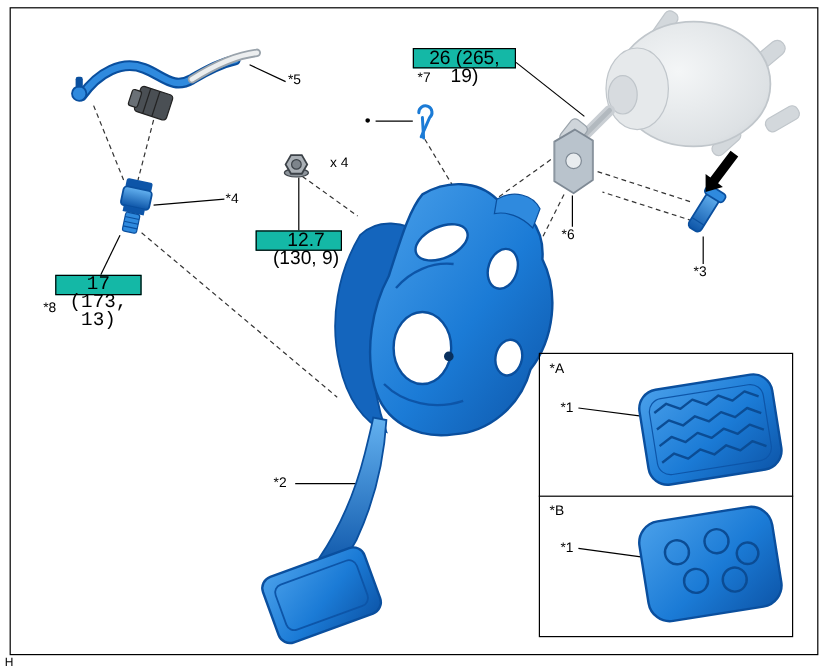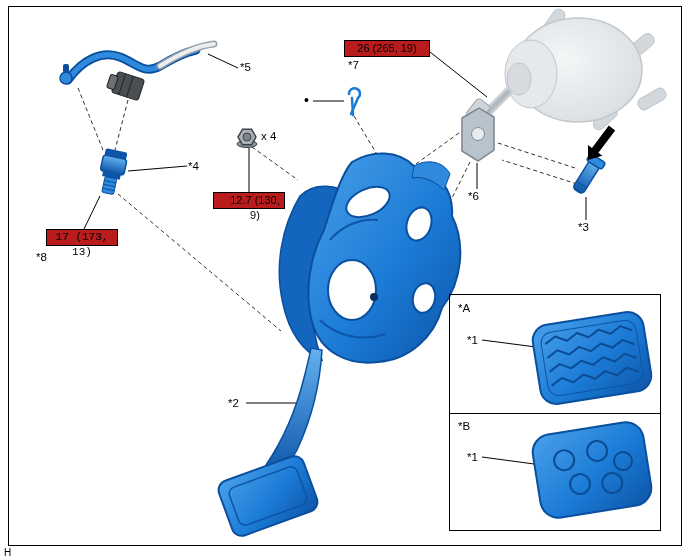--- a/index.html
+++ b/index.html
@@ -11,22 +11,22 @@
     color:#000;
     overflow:hidden;
   }
   .stage { position:absolute; inset:0; }
   .frame {
     position:absolute; left:8px; top:6px; width:674px; height:540px;
     border:1.5px solid #000; z-index:1;
   }
   svg.art { position:absolute; left:0; top:0; z-index:2; }
   .spec-box {
-    position:absolute; height:17px; border:1px solid #000; background:#b91c1c;
-    font-size:11px; line-height:15px; text-align:center; z-index:4;
+    position:absolute; height:17px; border:1px solid #000; background:#14b8a6;
+    font-size:16px; line-height:15px; text-align:center; z-index:4;
   }
   .callout { position:absolute; font-size:11.5px; line-height:13px; z-index:4; white-space:nowrap; }
   .bullet-marker { position:absolute; font-size:14px; line-height:14px; z-index:4; }
   .inset {
     position:absolute; left:449px; top:294px; width:212px; height:237px;
     border:1.5px solid #000; z-index:3; background:transparent;
   }
   .inset .divider {
     position:absolute; left:-1px; right:-1px; top:118px; border-top:1.5px solid #000;
   }
@@ -193,21 +193,21 @@
   <div class="spec-box" style="left:213px; top:192px; width:72px;padding-left:12px;">12.7 (130, 9)</div>
   <div class="spec-box" style="left:46px; top:229px; width:72px;font-family:Liberation Mono, monospace;">17 (173, 13)</div>
 
   <span class="callout" style="left:228px; top:397px;">*2</span>
   <span class="callout" style="left:578px; top:221px;">*3</span>
   <span class="callout" style="left:188px; top:160px;">*4</span>
   <span class="callout" style="left:240px; top:61px;">*5</span>
   <span class="callout" style="left:468px; top:190px;">*6</span>
   <span class="callout" style="left:348px; top:59px;">*7</span>
   <span class="callout" style="left:36px; top:251px;">*8</span>
-  <span class="callout" style="left:261px; top:130px;">x 4</span>
+  <span class="callout" style="left:275px; top:130px;">x 4</span>
   <span class="bullet-marker" style="left:304px; top:93px;">•</span>
 
   <div class="inset">
     <div class="divider"></div>
     <span class="callout" style="left:8px; top:7px;">*A</span>
     <span class="callout" style="left:17px; top:39px;">*1</span>
     <span class="callout" style="left:8px; top:125px;">*B</span>
     <span class="callout" style="left:17px; top:156px;">*1</span>
   </div>
 

